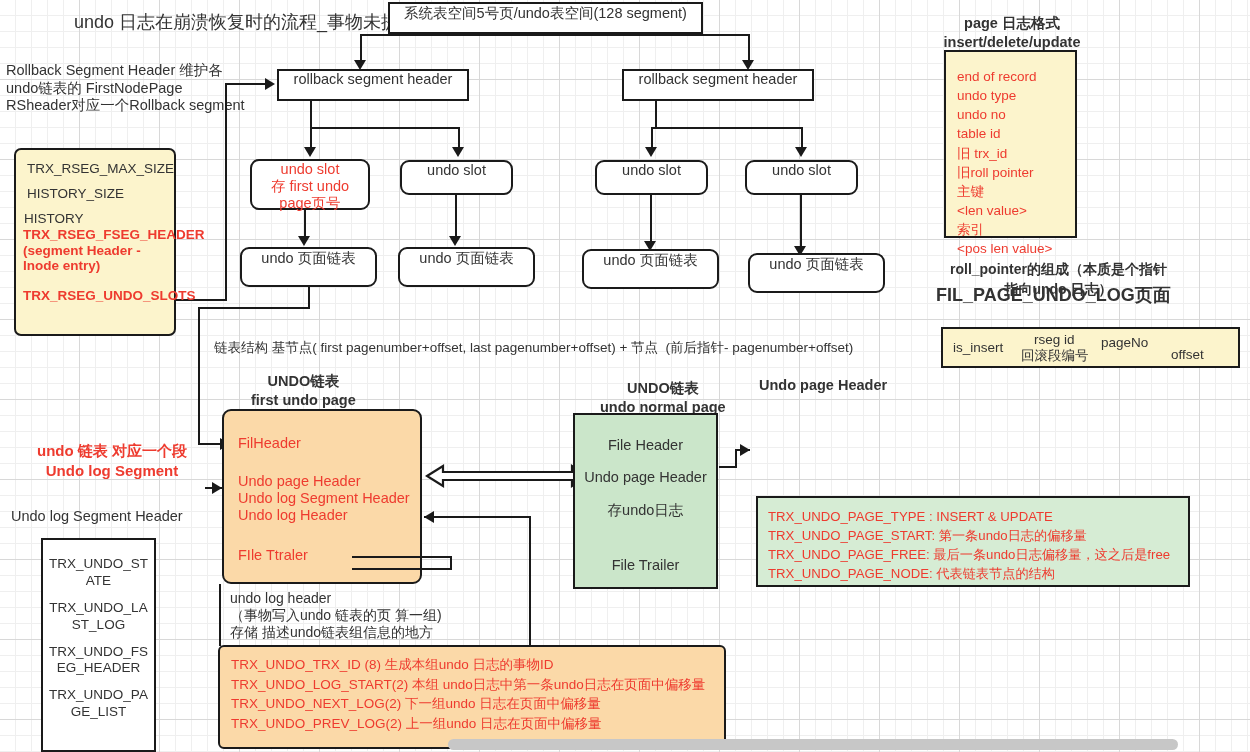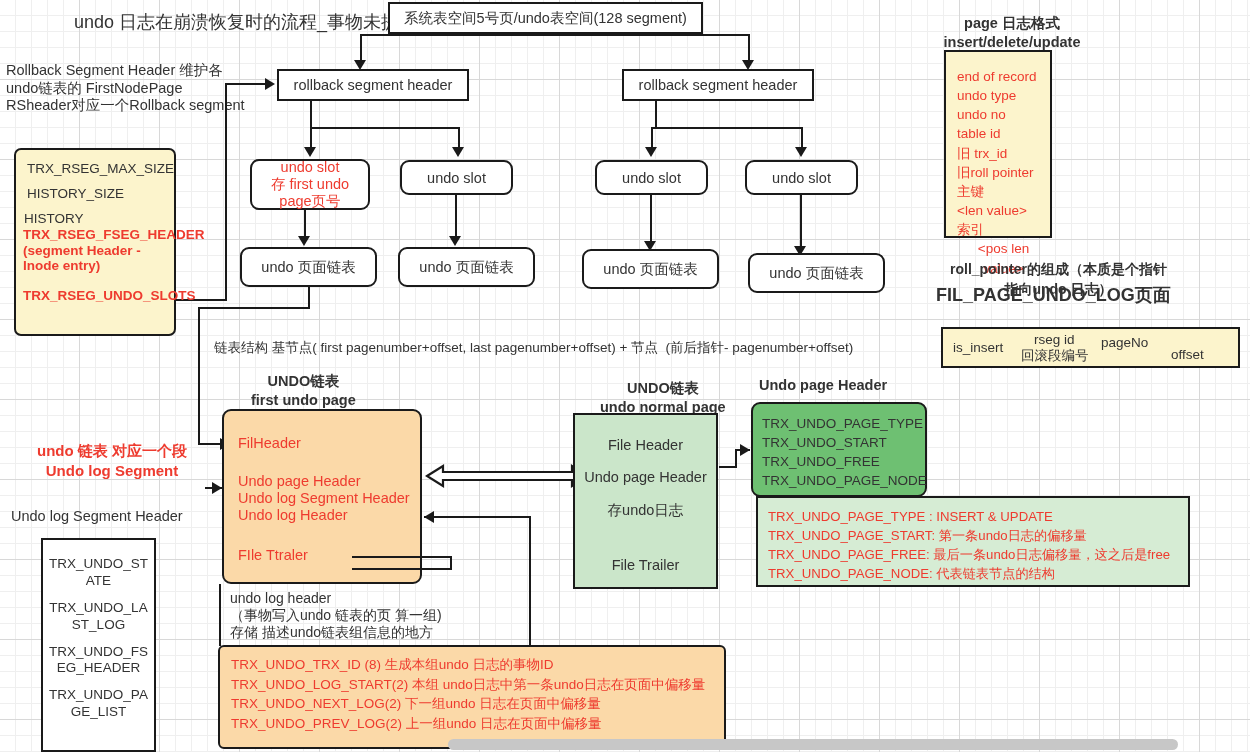--- a/index.html
+++ b/index.html
@@ -14,21 +14,21 @@
     width:1250px;height:752px;
     background-color:#ffffff;
     background-image:
       linear-gradient(to right, #d8d8d8 1px, transparent 1px),
       linear-gradient(to bottom, #d8d8d8 1px, transparent 1px),
       linear-gradient(to right, #efefef 1px, transparent 1px),
       linear-gradient(to bottom, #efefef 1px, transparent 1px);
     background-size: 80px 80px, 80px 80px, 16px 16px, 16px 16px;
     background-position: -1px -1px, -1px -1px, -1px -1px, -1px -1px;
   }
-  .node{position:absolute;box-sizing:border-box;display:flex;align-items:center;justify-content:center;text-align:center;}
+  .node{position:absolute;box-sizing:border-box;display:flex;justify-content:center;text-align:center;}
   .txt{position:absolute;box-sizing:border-box;white-space:pre;line-height:1.22;}
   .ln{position:absolute;background:#1a1a1a;}
   .hline{height:2px;}
   .vline{width:2px;}
   
   .plain{border:2px solid #1a1a1a;background:#fff;color:#333;font-size:14.5px;}
   .round{border:2px solid #1a1a1a;background:#fff;color:#333;font-size:14.5px;border-radius:9px;}
   .yellow{border:2px solid #1a1a1a;background:#fcf4cc;border-radius:7px;}
   .yellow-sq{border:2px solid #1a1a1a;background:#fcf4cc;border-radius:0;}
   .orange{border:2px solid #1a1a1a;background:#fbd9a8;border-radius:9px;}
@@ -216,38 +216,32 @@
     <div class="dark" style="font-size:14.5px;margin-top:37px;">File Trailer</div>
   </div>
 
   <div class="ln hline" style="left:719px;top:466px;width:18px;"></div>
   <div class="ln vline" style="left:735px;top:449px;height:19px;"></div>
   <div class="ln hline" style="left:735px;top:449px;width:15px;"></div>
   <div class="ah ah-right" style="left:740px;top:444px;"></div>
 
   <div class="txt dark bold" style="left:759px;top:377px;font-size:14.5px;">Undo page Header</div>
 
-  <div class="node green-dk col" style="left:751px;top:402px;width:176px;height:95px;padding:10px 0 0 9px;">
-    <div class="dark" style="font-size:13.5px;line-height:1.42;">TRX_UNDO_PAGE_TYPE</div>
-    <div class="dark" style="font-size:13.5px;line-height:1.42;">TRX_UNDO_START</div>
-    <div class="dark" style="font-size:13.5px;line-height:1.42;">TRX_UNDO_FREE</div>
-    <div class="dark" style="font-size:13.5px;line-height:1.42;">TRX_UNDO_PAGE_NODE</div>
-  </div>
 
   <div class="node green-pale col" style="left:756px;top:496px;width:434px;height:91px;padding:10px 0 0 10px;">
     <div class="red" style="font-size:13.2px;line-height:1.43;">TRX_UNDO_PAGE_TYPE :  INSERT &amp; UPDATE</div>
     <div class="red" style="font-size:13.2px;line-height:1.43;">TRX_UNDO_PAGE_START:  第一条undo日志的偏移量</div>
     <div class="red" style="font-size:13.2px;line-height:1.43;">TRX_UNDO_PAGE_FREE:  最后一条undo日志偏移量，这之后是free</div>
     <div class="red" style="font-size:13.2px;line-height:1.43;">TRX_UNDO_PAGE_NODE:  代表链表节点的结构</div>
   </div>
 
   <div class="txt dark bold" style="left:922px;top:14px;font-size:14.5px;text-align:center;width:180px;line-height:1.32;">page 日志格式
 insert/delete/update</div>
 
-  <div class="node yellow-sq col" style="left:944px;top:50px;width:108px;height:188px;padding:15px 0 0 11px;">
+  <div class="node yellow-sq col" style="left:944px;top:50px;width:133px;height:188px;padding:15px 0 0 11px;">
     <div class="red" style="font-size:13.5px;line-height:1.42;">end of record</div>
     <div class="red" style="font-size:13.5px;line-height:1.42;">undo type</div>
     <div class="red" style="font-size:13.5px;line-height:1.42;">undo no</div>
     <div class="red" style="font-size:13.5px;line-height:1.42;">table id</div>
     <div class="red" style="font-size:13.5px;line-height:1.42;">旧 trx_id</div>
     <div class="red" style="font-size:13.5px;line-height:1.42;">旧roll pointer</div>
     <div class="red" style="font-size:13.5px;line-height:1.42;">主键</div>
     <div class="red" style="font-size:13.5px;line-height:1.42;">&lt;len value&gt;</div>
     <div class="red" style="font-size:13.5px;line-height:1.42;">索引</div>
     <div class="red" style="font-size:13.5px;line-height:1.42;">&lt;pos len value&gt;</div>

